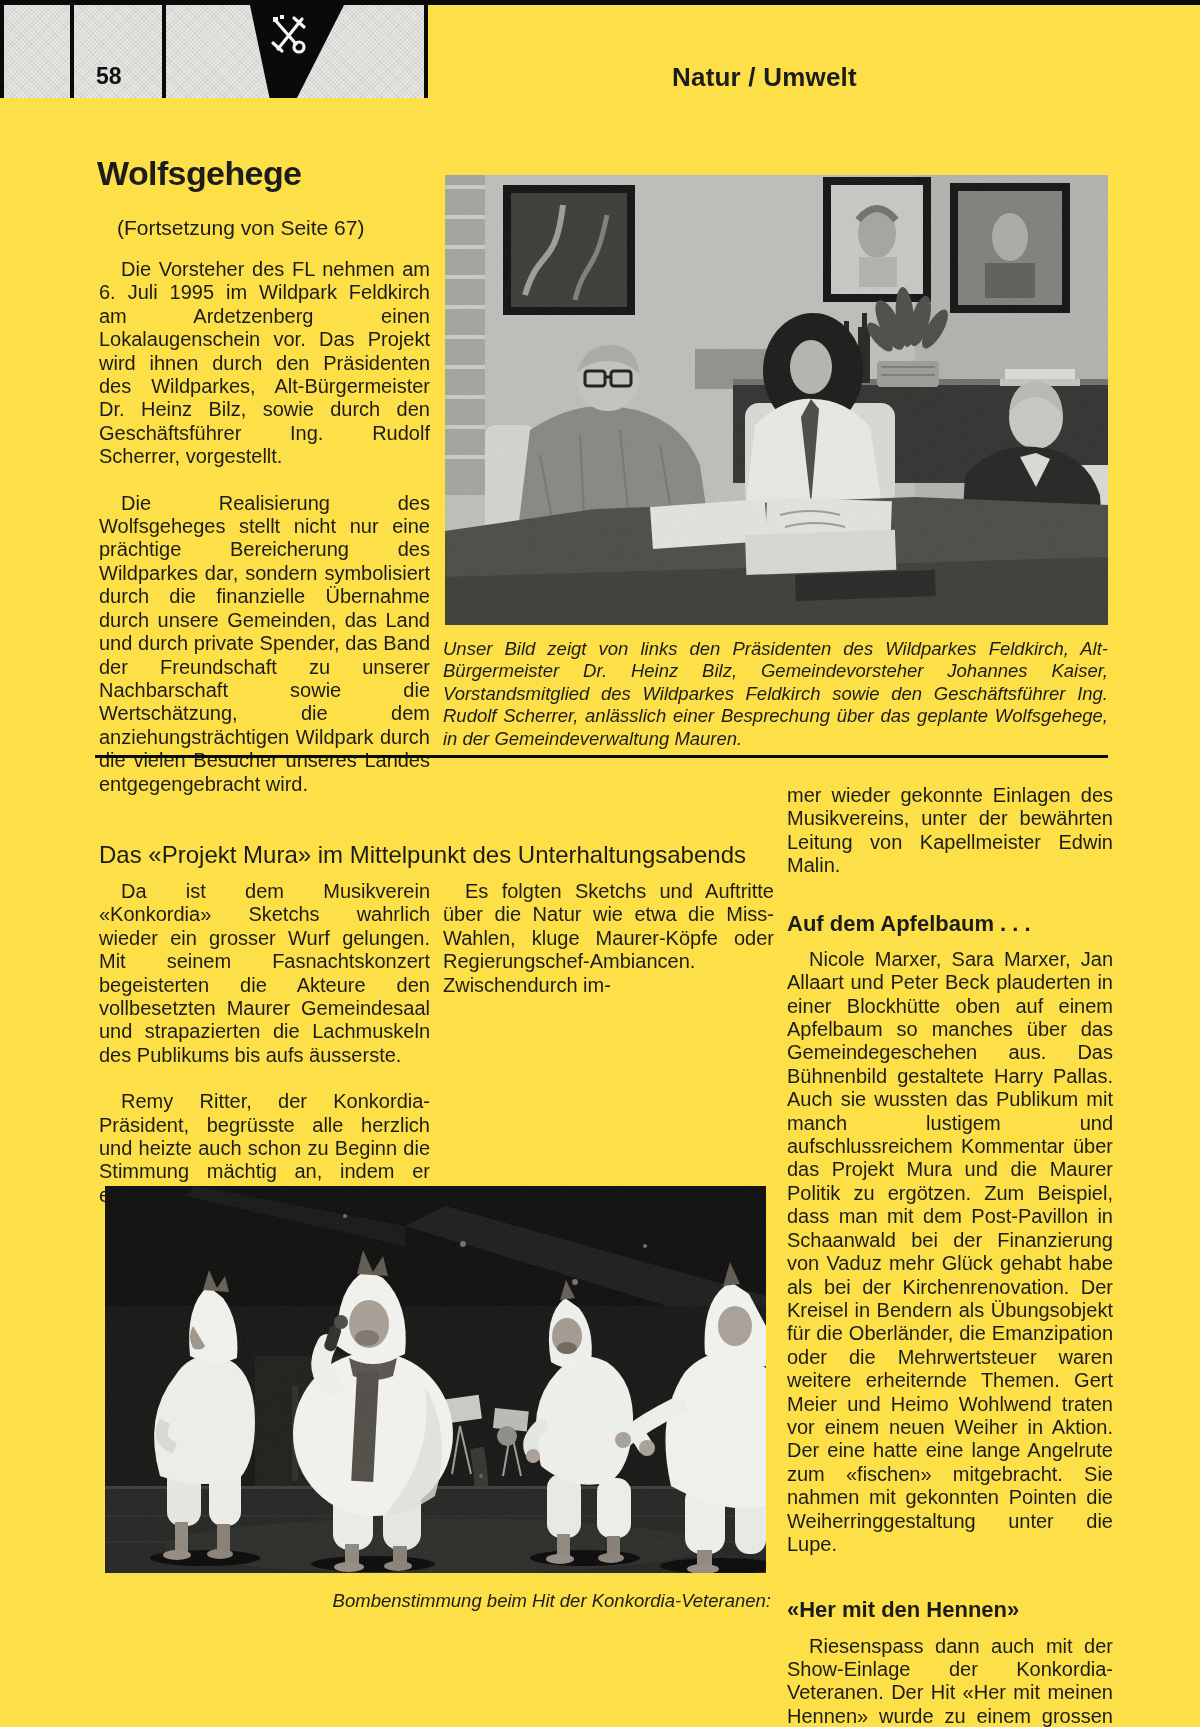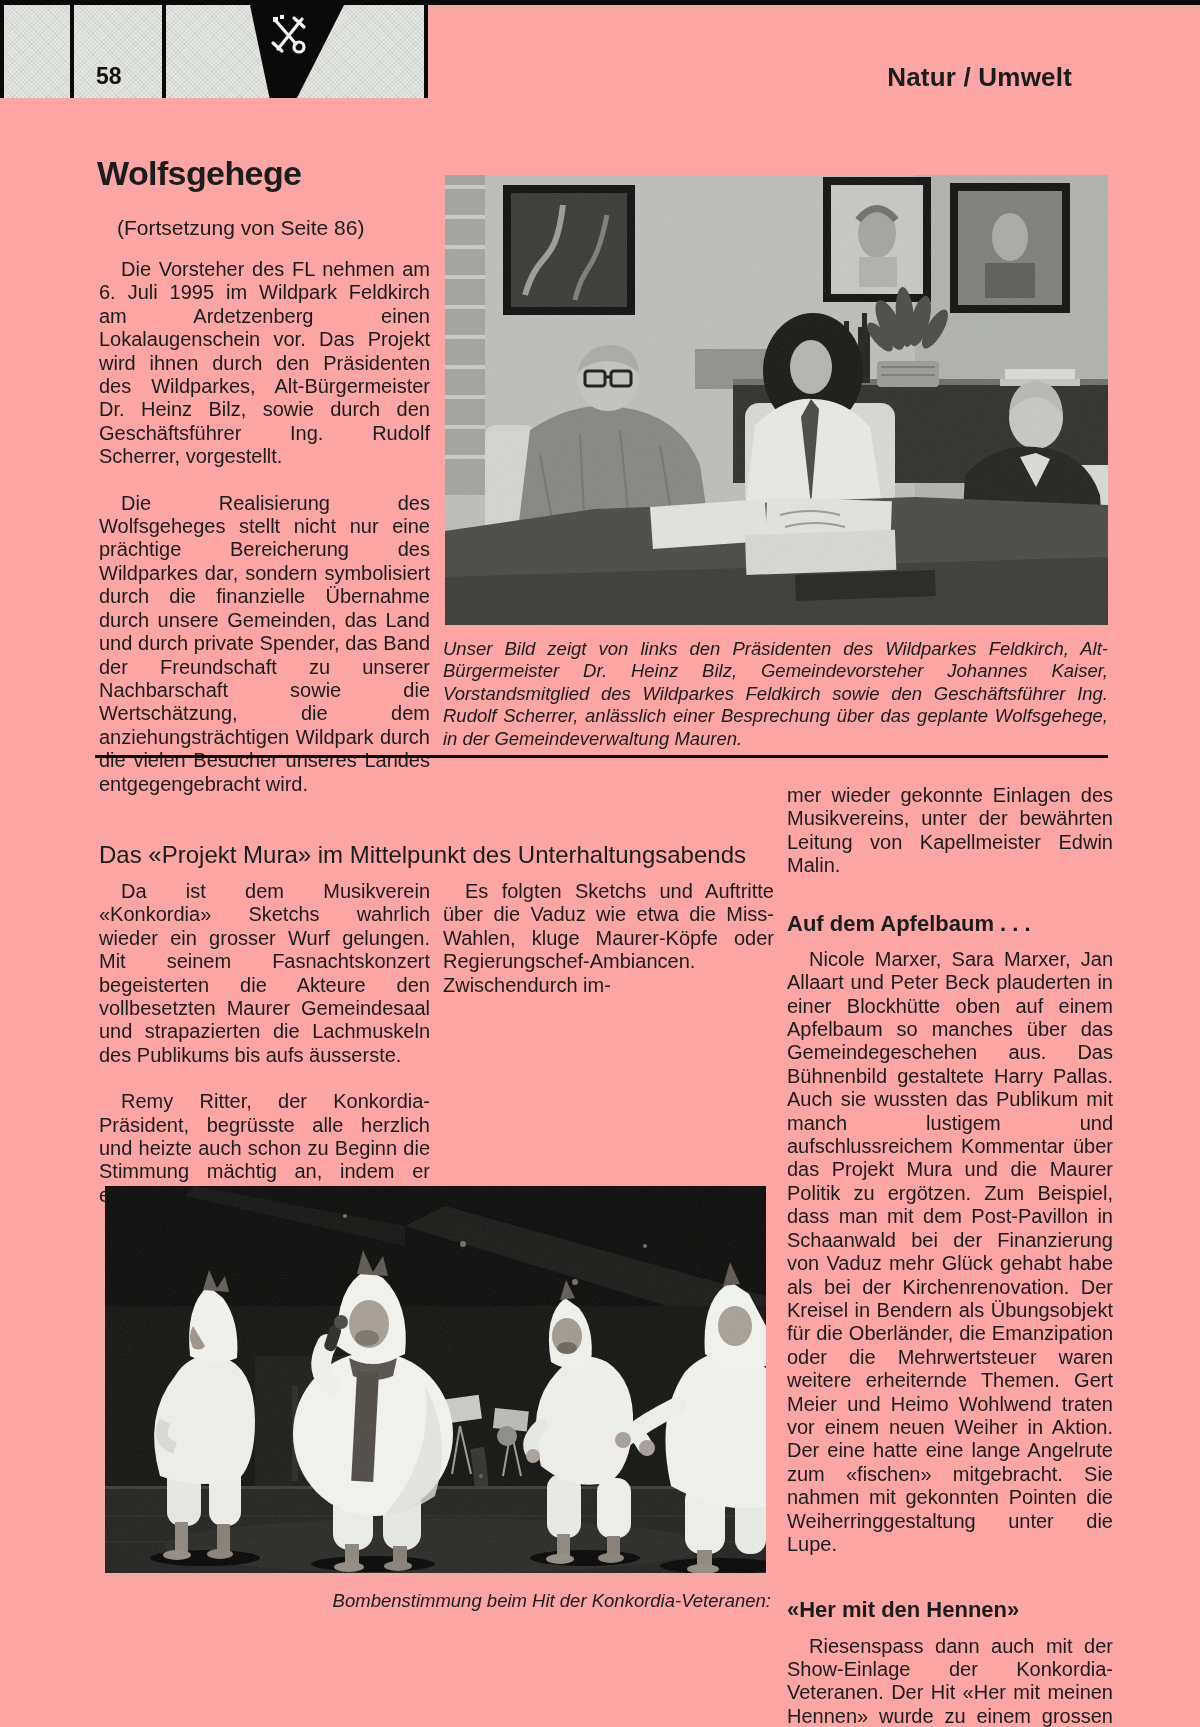--- a/index.html
+++ b/index.html
@@ -1,21 +1,21 @@
 <!DOCTYPE html>
 <html><head>
 <meta charset="utf-8">
 <style>
   html, body { margin: 0; padding: 0; background: #888; }
   .page {
     position: relative;
     width: 1200px;
     height: 1727px;
     margin: 0 auto;
-    background: #fca5a5;
+    background: #fde047;
     font-family: "Liberation Sans", sans-serif;
     color: #1c1c1c;
     overflow: hidden;
   }
   .abs { position: absolute; }
 
   
   .top-rule { left: 0; top: 0; width: 1200px; height: 5px; background: #0a0a0a; }
   .band {
     left: 0; top: 5px; width: 428px; height: 93px;
@@ -29,21 +29,21 @@
     position: absolute; left: 246px; top: 0; width: 98px; height: 93px;
     background: #0a0a0a;
     clip-path: polygon(4% 0, 100% 0, 52% 100%, 24% 100%);
   }
   .tri svg { position: absolute; left: 22px; top: 8px; }
   .pagenum {
     position: absolute; left: 96px; bottom: 8px;
     font-size: 23px; font-weight: bold; color: #111;
   }
   .section-title {
-    left: 672px; top: 62px; width: 400px; text-align: right;
+    left: 672px; top: 62px; width: 400px; text-align: left;
     font-size: 26px; font-weight: bold; letter-spacing: 0.2px;
   }
 
   
   .article-title { margin: 0; font-size: 34px; font-weight: bold; letter-spacing: -0.6px; line-height: 1; }
   .cont-note { font-size: 21px; }
   .subtitle { margin: 0; font-size: 24px; line-height: 1.1; }
 
   .body-col { font-size: 20px; line-height: 23.4px; }
   .body-col p { margin: 0 0 23px 0; text-align: justify; text-indent: 22px; }
@@ -86,21 +86,21 @@
         <g fill="#f4f4f2">
           <rect x="5" y="4" width="5" height="5"></rect>
           <rect x="12" y="2" width="4" height="4"></rect>
         </g>
       </svg>
     </div>
   </div>
   <div class="abs section-title">Natur / Umwelt</div>
 
   <h1 class="abs article-title" style="left:97px; top:156px;">Wolfsgehege</h1>
-  <div class="abs cont-note" style="left:117px; top:216px;">(Fortsetzung von Seite 86)</div>
+  <div class="abs cont-note" style="left:117px; top:216px;">(Fortsetzung von Seite 67)</div>
 
   <div class="abs body-col" style="left:99px; top:258px; width:331px;">
     <p>Die Vorsteher des FL nehmen am 6. Juli 1995 im Wildpark Feldkirch am Ardetzenberg einen Lokalaugenschein vor. Das Projekt wird ihnen durch den Präsidenten des Wildparkes, Alt-Bürgermeister Dr. Heinz Bilz, sowie durch den Geschäftsführer Ing. Rudolf Scherrer, vorgestellt.</p>
     <p>Die Realisierung des Wolfsgeheges stellt nicht nur eine prächtige Bereicherung des Wildparkes dar, sondern symbolisiert durch die finanzielle Übernahme durch unsere Gemeinden, das Land und durch private Spender, das Band der Freundschaft zu unserer Nachbarschaft sowie die Wertschätzung, die dem anziehungsträchtigen Wildpark durch die vielen Besucher unseres Landes entgegengebracht wird.</p>
   </div>
 
   <figure class="abs" style="left:445px; top:175px;">
     <svg width="663" height="450" viewBox="0 0 663 450">
       <defs>
         <filter id="noise1" x="0" y="0" width="100%" height="100%">
@@ -224,21 +224,21 @@
   <div class="abs divider"></div>
 
   <p class="abs subtitle" style="left:99px; top:842px; width:700px;">Das «Projekt Mura» im Mittelpunkt des Unterhaltungsabends</p>
 
   <div class="abs body-col" style="left:99px; top:880px; width:331px;">
     <p>Da ist dem Musikverein «Konkordia» Sketchs wahrlich wieder ein grosser Wurf gelungen. Mit seinem Fasnachtskonzert begeisterten die Akteure den vollbesetzten Maurer Gemeindesaal und strapazierten die Lachmuskeln des Publikums bis aufs äusserste.</p>
     <p>Remy Ritter, der Konkordia-Präsident, begrüsste alle herzlich und heizte auch schon zu Beginn die Stimmung mächtig an, indem er einen Hausnamenquiz</p>
   </div>
 
   <div class="abs body-col" style="left:443px; top:880px; width:331px;">
-    <p>Es folgten Sketchs und Auftritte über die Vaduz wie etwa die Miss-Wahlen, kluge Maurer-Köpfe oder Regierungschef-Ambiancen. Zwischendurch im-</p>
+    <p>Es folgten Sketchs und Auftritte über die Natur wie etwa die Miss-Wahlen, kluge Maurer-Köpfe oder Regierungschef-Ambiancen. Zwischendurch im-</p>
   </div>
 
   <div class="abs body-col" style="left:787px; top:784px; width:326px;">
     <p class="no-indent">mer wieder gekonnte Einlagen des Musikvereins, unter der bewährten Leitung von Kapellmeister Edwin Malin.</p>
     <h3>Auf dem Apfelbaum . . .</h3>
     <p>Nicole Marxer, Sara Marxer, Jan Allaart und Peter Beck plauderten in einer Blockhütte oben auf einem Apfelbaum so manches über das Gemeindegeschehen aus. Das Bühnenbild gestaltete Harry Pallas. Auch sie wussten das Publikum mit manch lustigem und aufschlussreichem Kommentar über das Projekt Mura und die Maurer Politik zu ergötzen. Zum Beispiel, dass man mit dem Post-Pavillon in Schaanwald bei der Finanzierung von Vaduz mehr Glück gehabt habe als bei der Kirchenrenovation. Der Kreisel in Bendern als Übungsobjekt für die Oberländer, die Emanzipation oder die Mehrwertsteuer waren weitere erheiternde Themen. Gert Meier und Heimo Wohlwend traten vor einem neuen Weiher in Aktion. Der eine hatte eine lange Angelrute zum «fischen» mitgebracht. Sie nahmen mit gekonnten Pointen die Weiherringgestaltung unter die Lupe.</p>
     <h3 class="second">«Her mit den Hennen»</h3>
     <p class="tight">Riesenspass dann auch mit der Show-Einlage der Konkordia-Veteranen. Der Hit «Her mit meinen Hennen» wurde zu einem grossen Lacherfolg. In tollen Hennen- und Güggel-Kostümen, ge-</p>
 
   </div>

